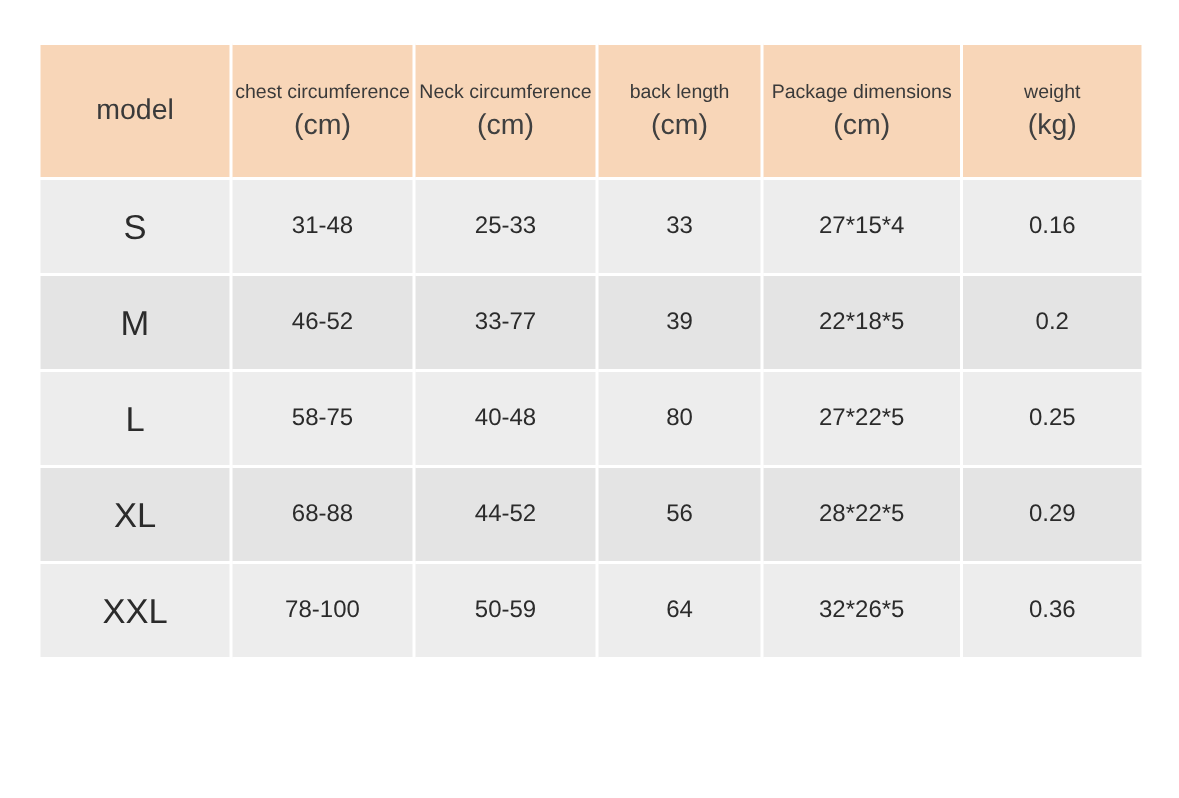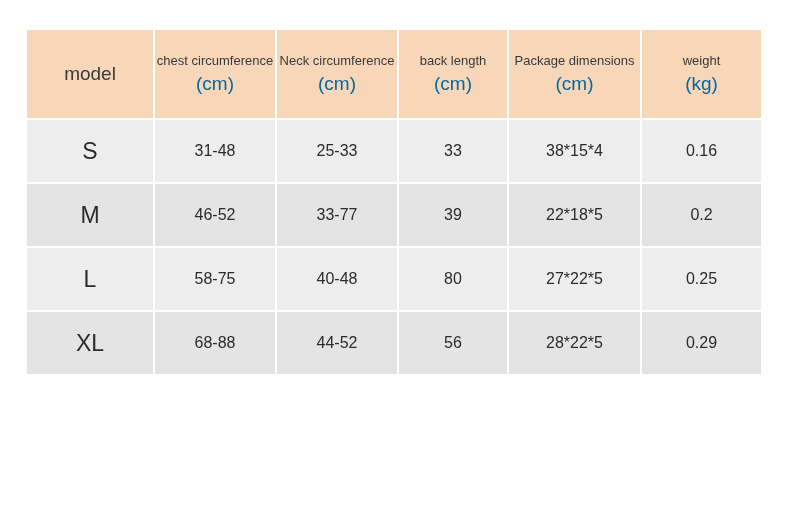--- a/index.html
+++ b/index.html
@@ -54,21 +54,21 @@
     align-items: center;
     justify-content: center;
     line-height: 1.15;
   }
   .hdr .top {
     font-size: 13px;
     color: #3a3a3a;
   }
   .hdr .unit {
     font-size: 19px;
-    color: #0369a1;
+    color: #404040;
     margin-top: 4px;
   }
   .hdr.model .top {
     font-size: 19px;
   }
 
   tbody td {
     height: 62px;
     background: #ededed;
     font-size: 16px;
@@ -131,21 +131,21 @@
           </div>
         </th>
       </tr>
     </thead>
     <tbody>
       <tr>
         <td class="size-label">S</td>
         <td>31-48</td>
         <td>25-33</td>
         <td>33</td>
-        <td>38*15*4</td>
+        <td>27*15*4</td>
         <td>0.16</td>
       </tr>
       <tr class="alt">
         <td class="size-label">M</td>
         <td>46-52</td>
         <td>33-77</td>
         <td>39</td>
         <td>22*18*5</td>
         <td>0.2</td>
       </tr>
@@ -158,15 +158,23 @@
         <td>0.25</td>
       </tr>
       <tr class="alt">
         <td class="size-label">XL</td>
         <td>68-88</td>
         <td>44-52</td>
         <td>56</td>
         <td>28*22*5</td>
         <td>0.29</td>
       </tr>
+      <tr>
+        <td class="size-label">XXL</td>
+        <td>78-100</td>
+        <td>50-59</td>
+        <td>64</td>
+        <td>32*26*5</td>
+        <td>0.36</td>
+      </tr>
     </tbody>
   </table>
 </div>
 
 </body></html>

